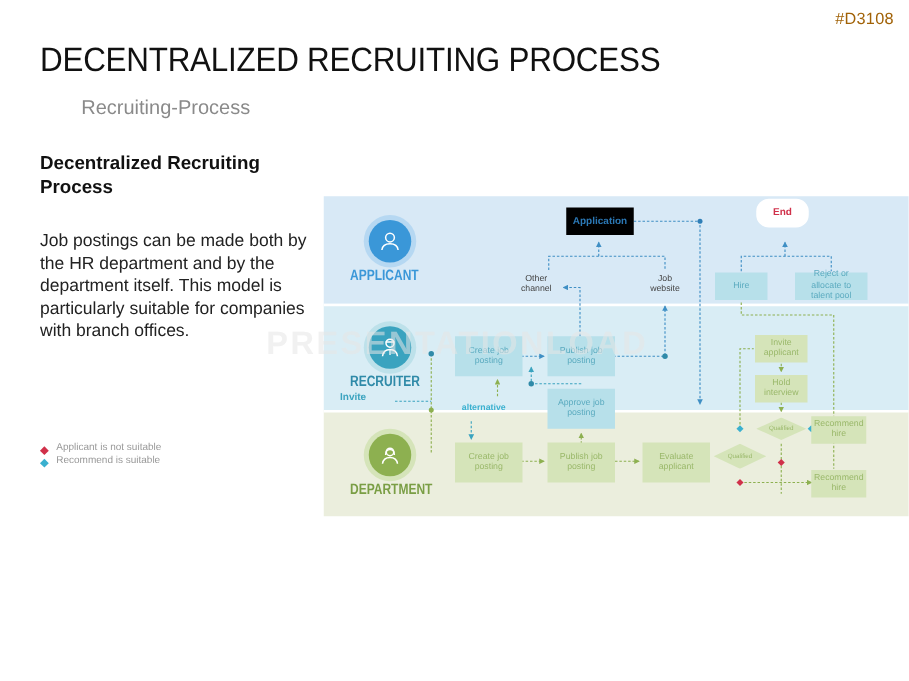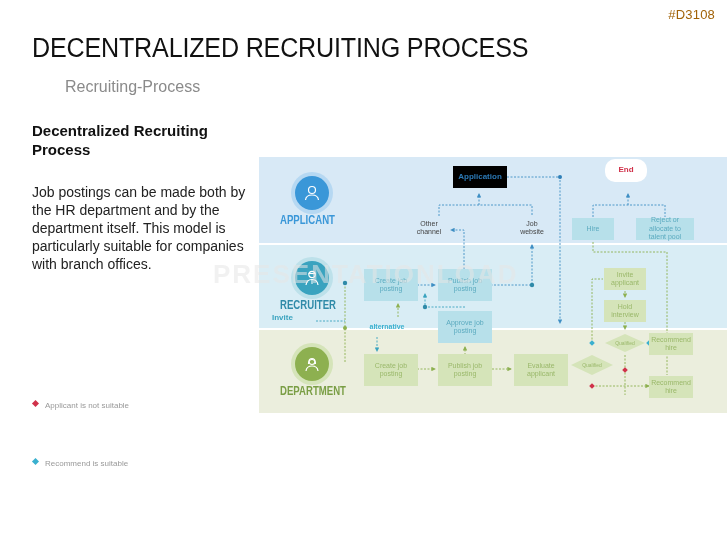--- a/index.html
+++ b/index.html
@@ -4,21 +4,21 @@
 <style>
   html,body{margin:0;padding:0;background:#fff;}
   body{width:727px;height:545px;position:relative;overflow:hidden;font-family:"Liberation Sans",sans-serif;}
   .abs{position:absolute;}
   #slide-id{right:12px;top:7px;font-size:13px;color:#a16207;font-family:"Liberation Sans Narrow","Liberation Sans",sans-serif;letter-spacing:0.2px;}
   #title{left:32px;top:33px;font-size:27px;color:#111;letter-spacing:-0.2px;font-family:"Liberation Sans",sans-serif;transform:scaleX(0.93);transform-origin:left;white-space:nowrap;}
   #subtitle{left:33px;top:78px;font-size:16px;color:#8a8a8a;margin-left:32px;}
   #side-heading{left:32px;top:121px;width:210px;font-size:15px;font-weight:bold;color:#111;line-height:19px;}
   #side-body{left:32px;top:167px;width:215px;font-size:14px;color:#222;line-height:18px;margin-top:16px;}
   #legend{left:33px;top:353px;font-size:8px;color:#999;line-height:10px;}
-  .legend-row{display:flex;align-items:flex-start;gap:5px;margin-top:48px;}
+  .legend-row{display:flex;align-items:flex-end;gap:5px;}
   .dia{width:5px;height:5px;transform:rotate(45deg);display:inline-block;margin-right:2px;}
   #diagram{left:259px;top:157px;width:468px;height:256px;}
   .lane{position:absolute;left:0;width:468px;}
   .lane-applicant{top:0;height:86px;background:#d8e9f6;}
   .lane-recruiter{top:86px;height:85px;background:#d9edf5;border-top:2px solid #fff;box-sizing:border-box;}
   .lane-department{top:171px;height:85px;background:#ebeedd;border-top:2px solid #fff;box-sizing:border-box;}
   .role{position:absolute;width:80px;}
   .role-circle{width:34px;height:34px;border-radius:50%;margin:0 auto;display:flex;align-items:center;justify-content:center;}
   .role-label{font-family:"Liberation Sans Narrow","Liberation Sans",sans-serif;font-weight:bold;font-size:12px;margin-top:3px;transform:scaleX(0.8);letter-spacing:0;}
   .box{position:absolute;display:flex;align-items:center;justify-content:center;text-align:center;font-size:7px;line-height:8.5px;}

